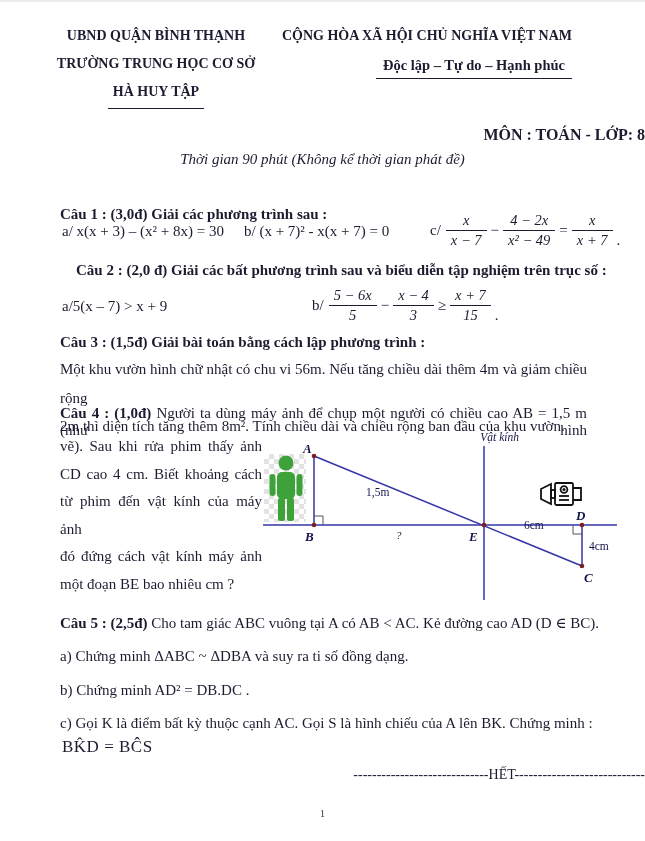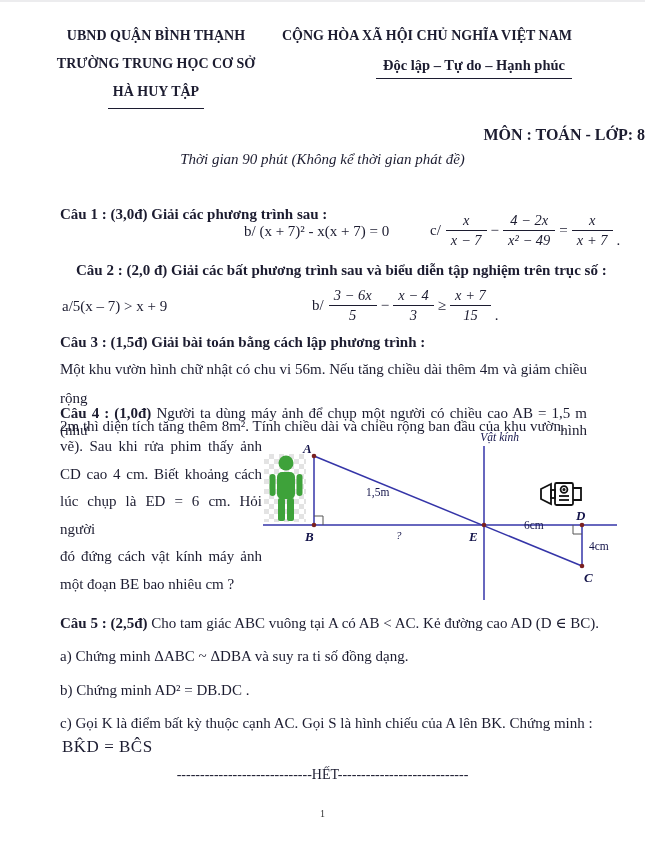--- a/index.html
+++ b/index.html
@@ -38,21 +38,21 @@
   .c3h{left:60px;top:332px;}
   .c3body{left:60px;top:353px;width:527px;line-height:28.5px;font-size:15px;}
   .jline{text-align:justify;text-align-last:justify;}
   .c4h{left:60px;top:403px;width:527px;font-size:15px;}
   .c4left{left:60px;top:431px;width:202px;line-height:27.5px;font-size:15px;}
   .c5h{left:60px;top:612px;width:545px;font-size:15px;}
   .c5a{left:60px;top:646px;}
   .c5b{left:60px;top:680px;}
   .c5c{left:60px;top:713px;width:565px;}
   .c5eq{left:62px;top:735px;font-size:17px;letter-spacing:.5px;}
-  .het{left:0;top:765px;width:100%;text-align:center;font-size:14px;}
+  .het{left:0;top:765px;width:100%;text-align:right;font-size:14px;}
   .pgnum{left:0;top:806px;width:100%;text-align:center;font-size:10px;color:#333;}
   
   .figure{left:263px;top:427px;width:380px;height:178px;}
   .fig-svg{position:absolute;left:0;top:0;}
   .checker{
     position:absolute;left:1px;top:25px;width:42px;height:68px;
     background-color:#fff;
     background-image:
       linear-gradient(45deg,#e3e3e3 25%,transparent 25%,transparent 75%,#e3e3e3 75%),
       linear-gradient(45deg,#e3e3e3 25%,transparent 25%,transparent 75%,#e3e3e3 75%);
@@ -77,20 +77,21 @@
 
   <div class="abs hdr-right">
     <div class="b">CỘNG HÒA XÃ HỘI CHỦ NGHĨA VIỆT NAM</div>
     <div><span class="motto">Độc lập – Tự do – Hạnh phúc</span></div>
   </div>
 
   <div class="abs title2">MÔN : TOÁN  -   LỚP: 8</div>
   <div class="abs title3">Thời gian 90 phút (Không kể thời gian phát đề)</div>
 
   <div class="abs qh c1h">Câu 1 : (3,0đ) Giải các phương trình sau :</div>
+  <div class="abs qt c1a">a/ x(x + 3) – (x² + 8x) = 30</div>
   <div class="abs qt c1b">b/  (x + 7)² - x(x + 7) = 0</div>
   <div class="abs eqrow c1c">
     <span class="lbl">c/</span>
     <span class="frac">
       <span class="num">x</span>
       <span class="den">x − 7</span>
     </span>
     <span class="op">−</span>
     <span class="frac">
       <span class="num">4 − 2x</span>
@@ -102,21 +103,21 @@
       <span class="den">x + 7</span>
     </span>
     <span class="tail">.</span>
   </div>
 
   <div class="abs qh c2h">Câu 2 : (2,0 đ) Giải các bất phương trình sau và biểu diễn tập nghiệm trên trục số :</div>
   <div class="abs qt c2a">a/5(x – 7) &gt; x + 9</div>
   <div class="abs eqrow c2b">
     <span class="lbl">b/</span>
     <span class="frac">
-      <span class="num">3 − 6x</span>
+      <span class="num">5 − 6x</span>
       <span class="den">5</span>
     </span>
     <span class="op">−</span>
     <span class="frac">
       <span class="num">x − 4</span>
       <span class="den">3</span>
     </span>
     <span class="op">≥</span>
     <span class="frac">
       <span class="num">x + 7</span>
@@ -130,21 +131,21 @@
     <div class="jline">Một khu vườn hình chữ nhật có chu vi 56m. Nếu tăng chiều dài thêm 4m và giảm chiều rộng</div>
     <div>2m thì diện tích tăng thêm 8m². Tính chiều dài và chiều rộng ban đầu của khu vườn.</div>
   </div>
 
   <div class="abs c4h jline">
     <span class="b">Câu 4 : (1,0đ)</span><span> Người ta dùng máy ảnh để chụp một người có chiều  cao AB = 1,5 m (như hình</span>
   </div>
   <div class="abs c4left">
     <div class="jline">vẽ). Sau khi rửa phim thấy ảnh</div>
     <div class="jline">CD cao 4 cm. Biết khoảng cách</div>
-    <div class="jline">lúc chụp là ED = 6 cm. Hỏi người</div>
+    <div class="jline">từ phim đến vật kính của máy ảnh</div>
     <div class="jline">đó đứng cách vật kính máy ảnh</div>
     <div>một đoạn BE bao nhiêu cm ?</div>
   </div>
 
   <div class="abs figure">
     <div class="checker"></div>
 
     <svg class="fig-svg" style="left:4px;top:26px;" width="38" height="66" viewBox="0 0 38 66">
       <g fill="#3ea23a">
         <circle cx="19" cy="8" r="7.5"></circle>

